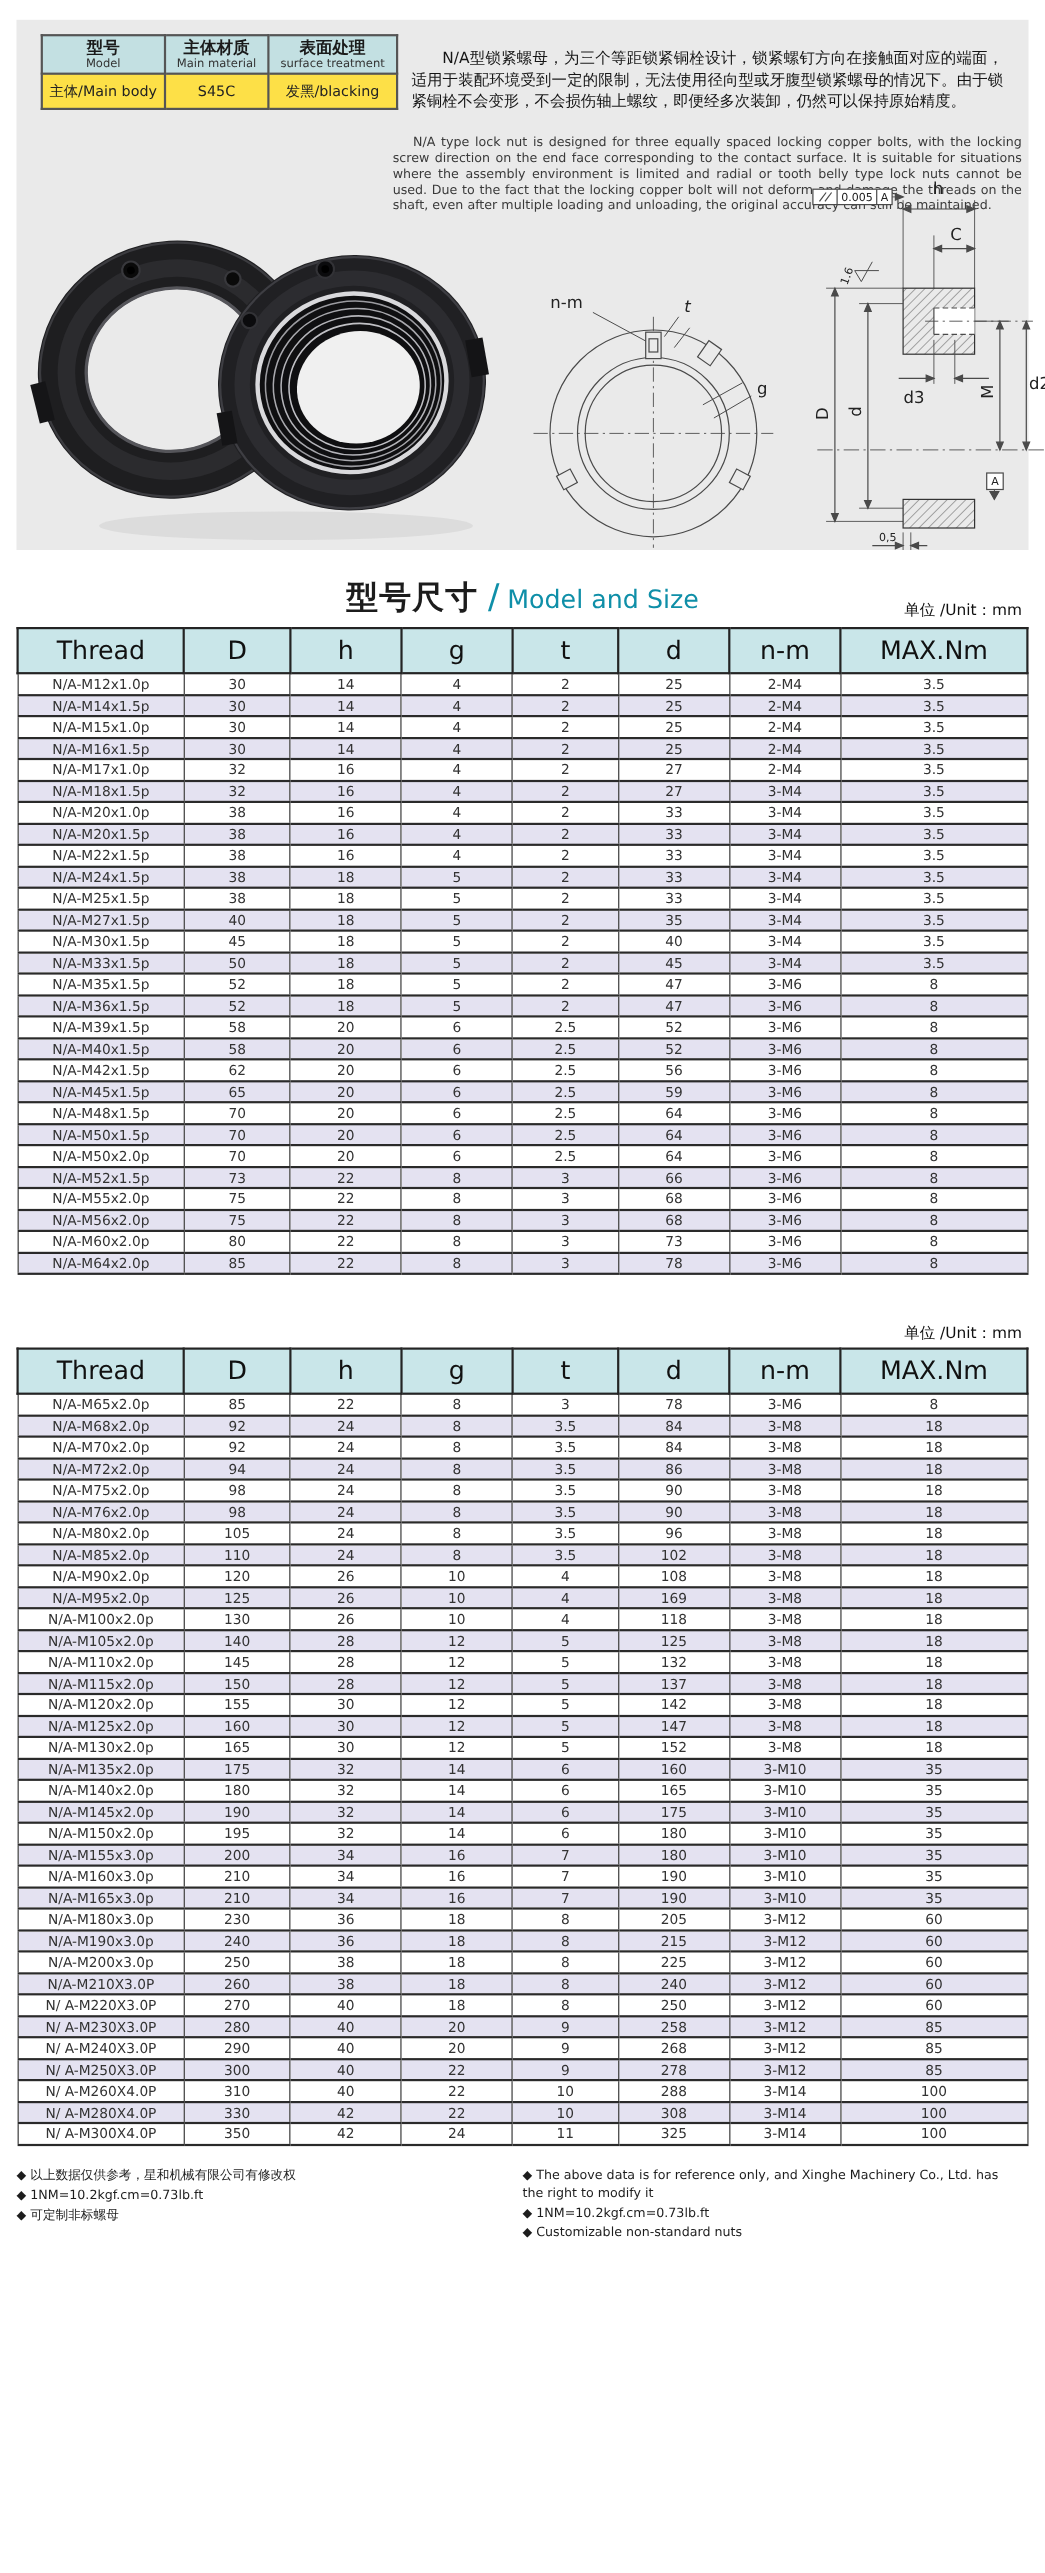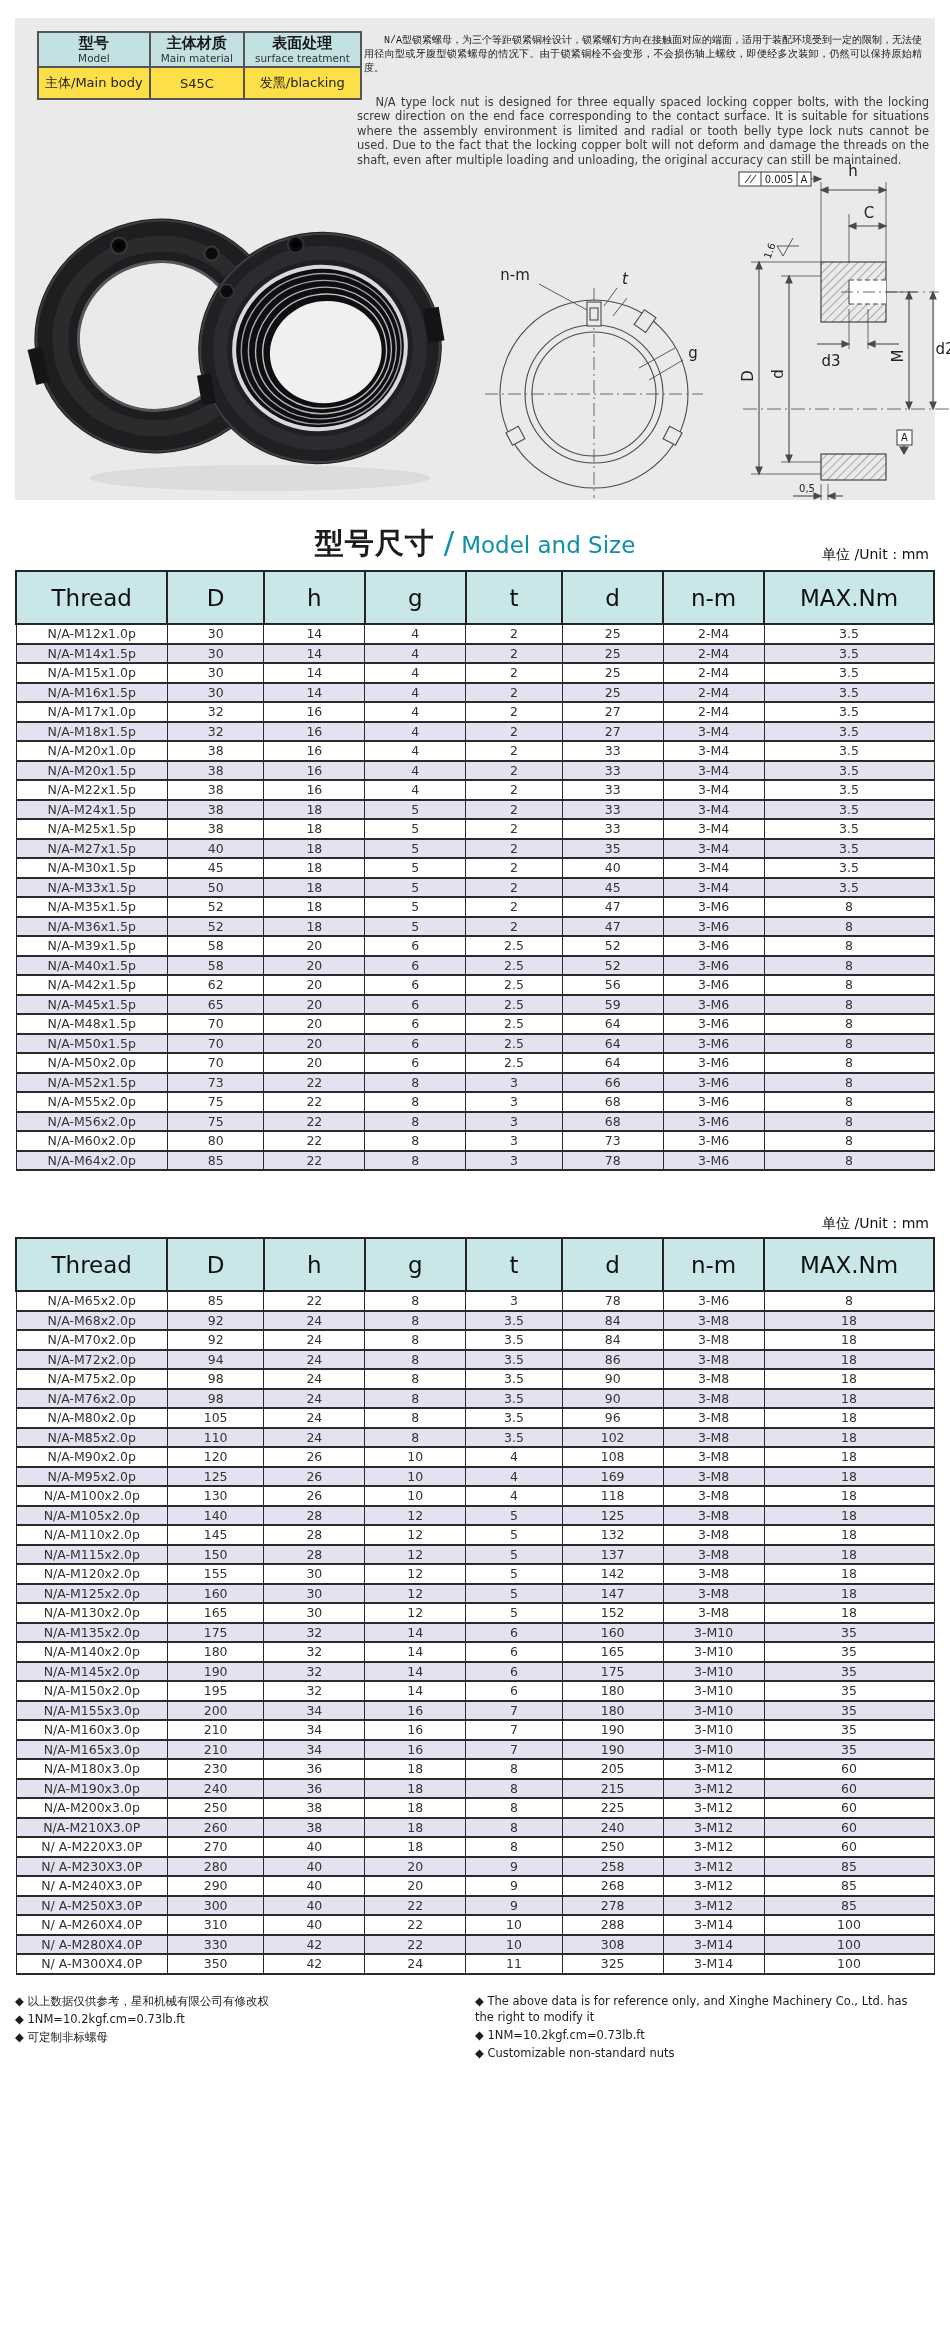--- a/index.html
+++ b/index.html
@@ -9,40 +9,40 @@
   
   .top-band { position:relative; margin:18px 15px 0 15px; height:482px; background:#eaeaea; }
 
   .info-table { position:absolute; left:22px; top:13px; border-collapse:collapse; }
   .info-table th { background:#c3e0e2; border:2px solid #555; padding:2px 10px; font-weight:normal; }
   .info-table td { background:#fde047; border:2px solid #555; text-align:center; font-size:13px; padding:6px 6px; color:#222; }
   .it-zh { display:block; font-size:15px; font-weight:bold; color:#1a1a1a; line-height:1.15; }
   .it-en { display:block; font-size:10.5px; color:#333; line-height:1.15; }
 
   .desc { position:absolute; left:342px; top:9px; right:6px; }
-  .desc-zh { margin:7px; font-size:10px; line-height:1.4; color:#151515; text-indent:2em; text-align:justify;font-family:Liberation Mono, monospace; }
+  .desc-zh { margin:17px; font-size:14px; line-height:1.4; color:#151515; text-indent:2em; text-align:justify; }
   .desc-en { margin:19px 0 0 0; font-size:11.5px; line-height:1.25; color:#3a3a3a; text-indent:1.6em; text-align:justify; }
 
   .photo { position:absolute; left:5px; top:138px; }
   .front-view { position:absolute; left:452px; top:238px; }
   .side-view  { position:absolute; left:706px; top:126px; }
   .draw-label { font-size:15px; fill:#222; font-family:"DejaVu Sans",sans-serif; }
   .draw-label-sm { font-size:10px; fill:#222; font-family:"DejaVu Sans",sans-serif; }
 
   
   .section-head { margin:24px 15px 0 15px; position:relative; height:42px;text-align:center; }
   .title-zh { font-size:29px; font-weight:bold; color:#1c1c1c; letter-spacing:1px; }
   .title-slash { font-size:31px; color:#0f8fa8; margin:0 7px 0 9px; }
   .title-en { font-size:23px; color:#0f8fa8; }
   .unit-label { position:absolute; right:6px; bottom:2px; font-size:14px; color:#101010; }
   .unit-label2 { margin:44px 21px 0 0; text-align:right; font-size:14px; color:#101010; }
 
   
   .spec { width:920px; margin:4px 15px 0 15px; border-collapse:collapse; table-layout:fixed; }
-  .spec th { background:#c9e6e9; border:2.5px solid #242424; font-size:23px; font-weight:normal; color:#111; height:53px; padding:0;text-align:center; }
+  .spec th { background:#c9e6e9; border:2.5px solid #242424; font-size:23px; font-weight:normal; color:#111; height:41px; padding:0;text-align:center; }
   .spec td { border:2px solid #2a2a2a; border-left-width:1.5px; border-right-width:1.5px; text-align:center; font-size:12.5px; color:#333; height:19.5px; padding:0 2px; white-space:nowrap; overflow:hidden; }
   .spec tbody tr:nth-child(even) { background:#e4e2f1; }
   .spec tbody tr:nth-child(odd)  { background:#ffffff; }
   .spec th:nth-child(1), .spec td:nth-child(1) { width:16.5%; }
   .spec th:nth-child(2), .spec td:nth-child(2) { width:10.5%; }
   .spec th:nth-child(3), .spec td:nth-child(3) { width:11%; }
   .spec th:nth-child(4), .spec td:nth-child(4) { width:11%; }
   .spec th:nth-child(5), .spec td:nth-child(5) { width:10.5%; }
   .spec th:nth-child(6), .spec td:nth-child(6) { width:11%; }
   .spec th:nth-child(7), .spec td:nth-child(7) { width:11%; }

